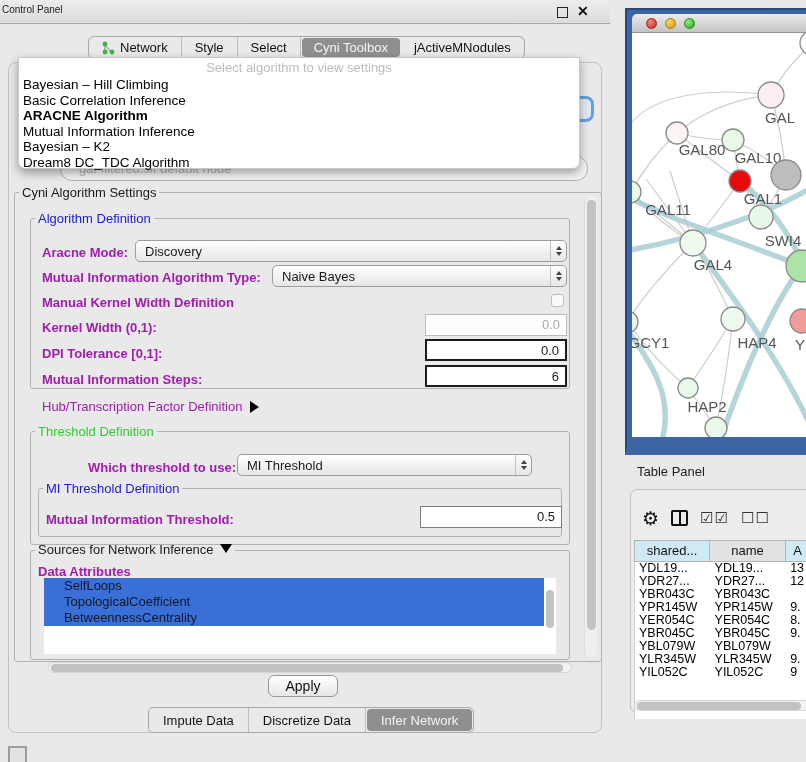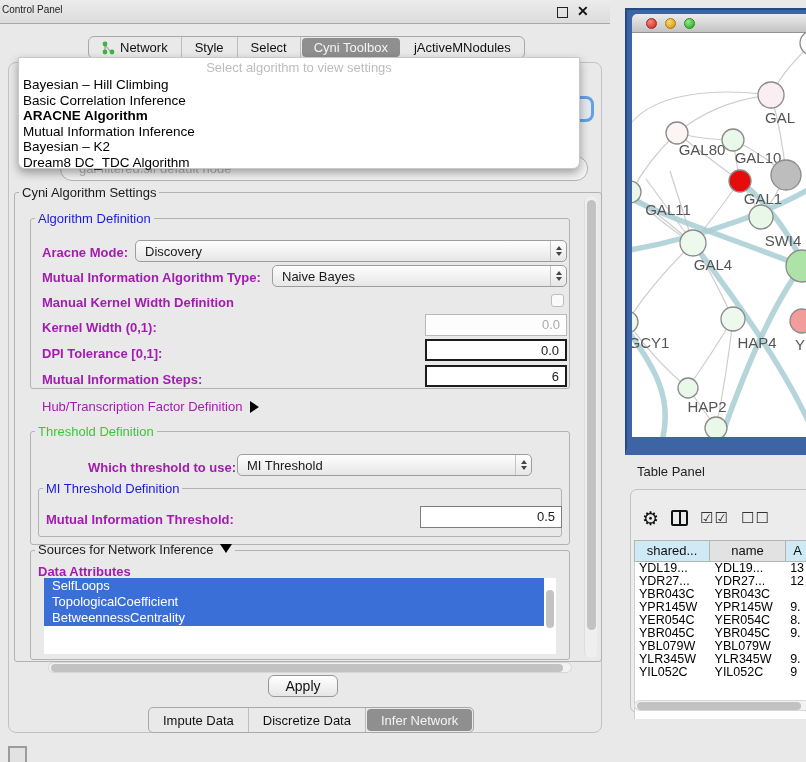--- a/index.html
+++ b/index.html
@@ -65,22 +65,22 @@
 
   .checkbox { position:absolute; width:13px; height:13px; border:1px solid #bdbdbd;
     border-radius:3px; background:#fafafa; }
 
   .tri-right { display:inline-block; width:0; height:0; border:6px solid transparent;
     border-left:9px solid #000; margin-left:8px; vertical-align:-2px; }
   .tri-down { display:inline-block; width:0; height:0; border:6px solid transparent;
     border-top:9px solid #000; margin-left:6px; vertical-align:-5px; }
 
   #attr-list { left:44px; top:578px; width:512px; height:76px; background:#fff; z-index:1; }
-  #attr-list .row { height:16px; line-height:16px; background:#3a6fd8; color:#ffffff;
-    font-size:13px; padding-left:8px; width:500px; }
+  #attr-list .row { height:16px; line-height:16px; background:#3a6fd8; color:#0f172a;
+    font-size:13px; padding-left:20px; width:500px; }
   #attr-vthumb { left:546px; top:590px; width:8px; height:38px; background:#c3c3c3; border-radius:4px; z-index:2; }
 
   .hscroll { position:absolute; height:11px; background:#f2f2f2; border:1px solid #d6d6d6; border-radius:6px; }
   .hscroll .thumb { position:absolute; top:1px; height:8px; background:#c2c2c2; border-radius:4px; }
   .vscroll { position:absolute; width:13px; background:#efefef; border-left:1px solid #dcdcdc; border-radius:6px; }
   .vscroll .thumb { position:absolute; left:2px; width:9px; background:#c2c2c2; border-radius:5px; }
 
   #apply { left:268px; top:675px; width:70px; height:22px; border:1px solid #979797;
     border-radius:6px; background:linear-gradient(#ffffff,#e6e6e6); font-size:14px;
     text-align:center; line-height:20px; color:#111; }

